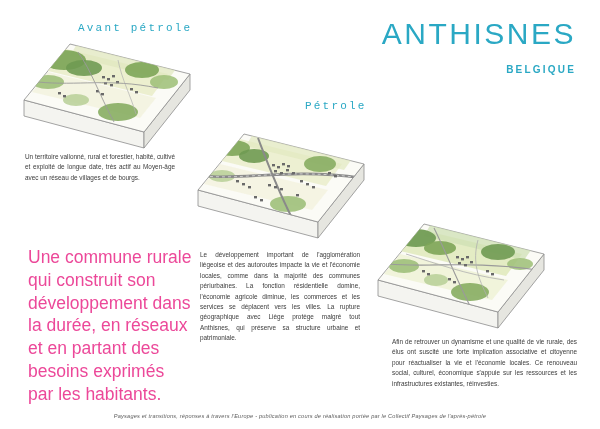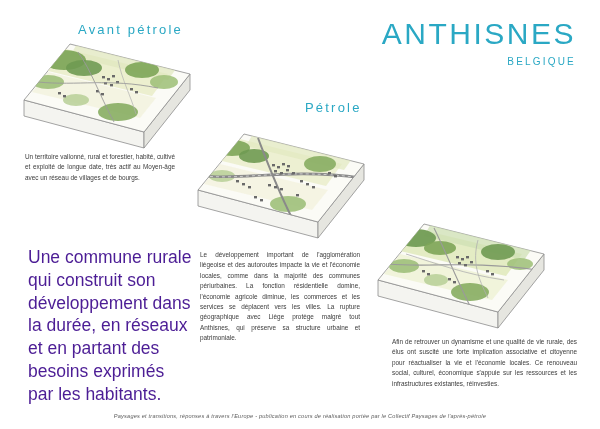--- a/index.html
+++ b/index.html
@@ -34,31 +34,31 @@
     color: #2aa8c4;
     font-weight: 400;
     line-height: 1.05;
     font-family: "Liberation Sans", sans-serif;
     text-align: right;
   }
   .sub-title {
     font-size: 10px;
     letter-spacing: 2.2px;
     color: #2aa8c4;
-    margin-top: 6px;
-    font-weight: 400;
+    margin-top: 14px;
+    font-weight: 700;
   }
 
   
   .stage-label {
     position: absolute;
     color: #2aa8c4;
-    font-size: 13px;
+    font-size: 11px;
     letter-spacing: 2.2px;
-    font-family: Liberation Sans, sans-serif;
+    font-family: Liberation Mono, monospace;
     white-space: nowrap;
   }
   .stage-label.s1 { left: 78px;  top: 22px; }
   .stage-label.s2 { left: 305px; top: 100px; }
   .stage-label.s3 { left: 458px; top: 203px; }
 
   
   .iso {
     position: absolute;
   }
@@ -80,21 +80,21 @@
   .caption.c3 { left: 392px; top: 337px; width: 185px; }
 
   
   .statement {
     position: absolute;
     left: 28px;
     top: 246px;
     width: 165px;
     font-size: 17.5px;
     line-height: 1.30;
-    color: #4c1d95;
+    color: #ec4899;
     font-weight: 400;
   }
 
   
   .footer {
     position: absolute;
     left: 0;
     right: 0;
     bottom: 10px;
     text-align: center;

